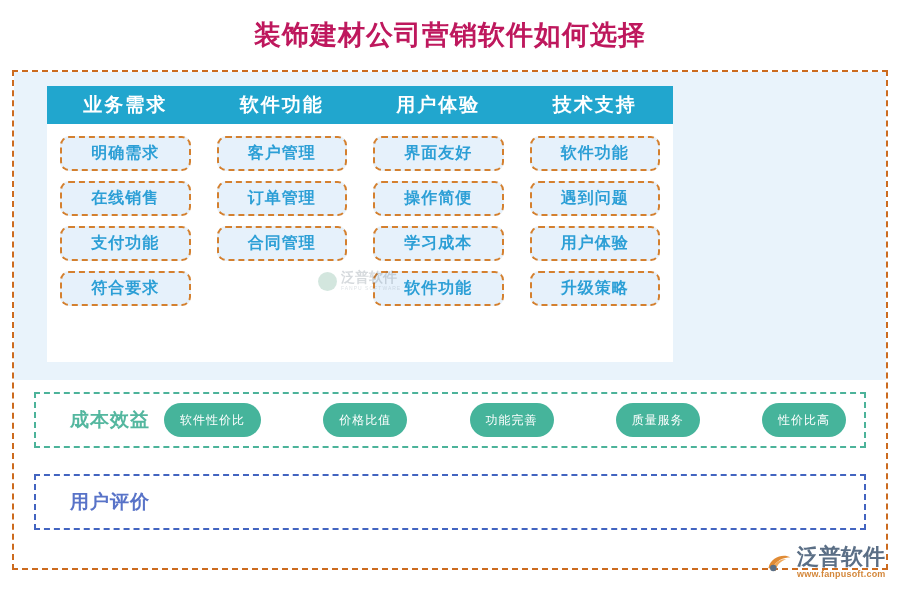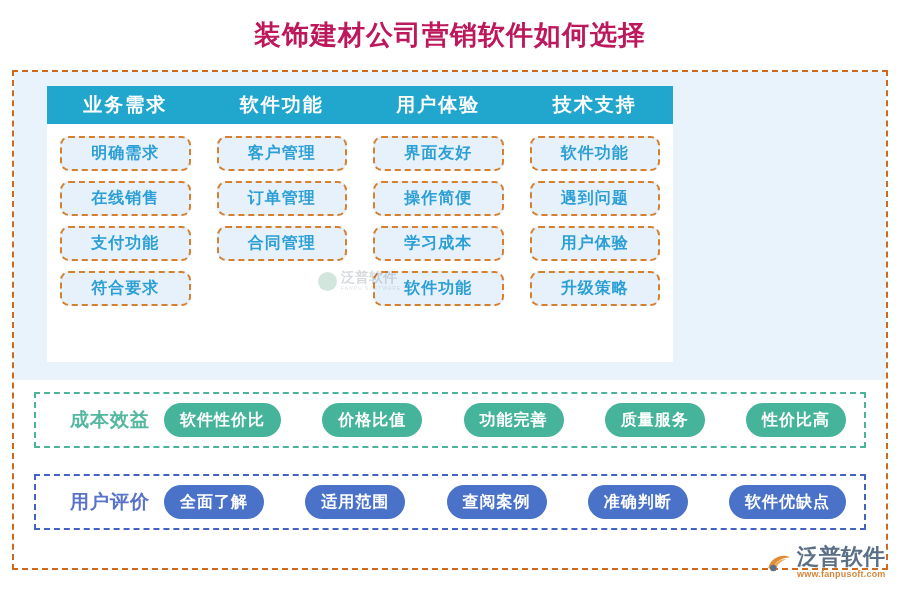--- a/index.html
+++ b/index.html
@@ -154,22 +154,22 @@
 
   .pill {
     height: 34px;
     padding: 16px 16px;
     border-radius: 17px;
     color: #ffffff;
     display: flex;
     align-items: center;
     justify-content: center;
     font-family: "Liberation Serif", "DejaVu Serif", serif;
-    font-size: 16px;
-    font-weight: 700;
+    font-size: 12px;
+    font-weight: 400;
     letter-spacing: 1px;
     white-space: nowrap;
   }
 
   .pill.green { background: #46b49b; }
   .pill.blue  { background: #4a72c8; }
 
   
   .grid-watermark {
     position: absolute;
@@ -310,27 +310,20 @@
       <div class="pill green">软件性价比</div>
       <div class="pill green">价格比值</div>
       <div class="pill green">功能完善</div>
       <div class="pill green">质量服务</div>
       <div class="pill green">性价比高</div>
     </div>
   </div>
 
   <div class="pill-row review">
     <div class="row-label">用户评价</div>
-    <div class="pill-list">
-      <div class="pill blue">全面了解</div>
-      <div class="pill blue">适用范围</div>
-      <div class="pill blue">查阅案例</div>
-      <div class="pill blue">准确判断</div>
-      <div class="pill blue">软件优缺点</div>
-    </div>
   </div>
 
   <div class="brand-logo">
     <svg class="brand-swoosh" viewBox="0 0 32 32">
       <path d="M3 22 C6 8, 22 4, 30 9 C22 9, 11 13, 8 24 Z" fill="#e08b35"></path>
       <path d="M8 24 C10 15, 18 11, 25 11 C18 14, 13 18, 12 26 Z" fill="#f0a95c"></path>
       <circle cx="9" cy="22" r="4" fill="#5b6f86"></circle>
     </svg>
     <div class="brand-text-wrap">
       <span class="brand-cn">泛普软件</span>

